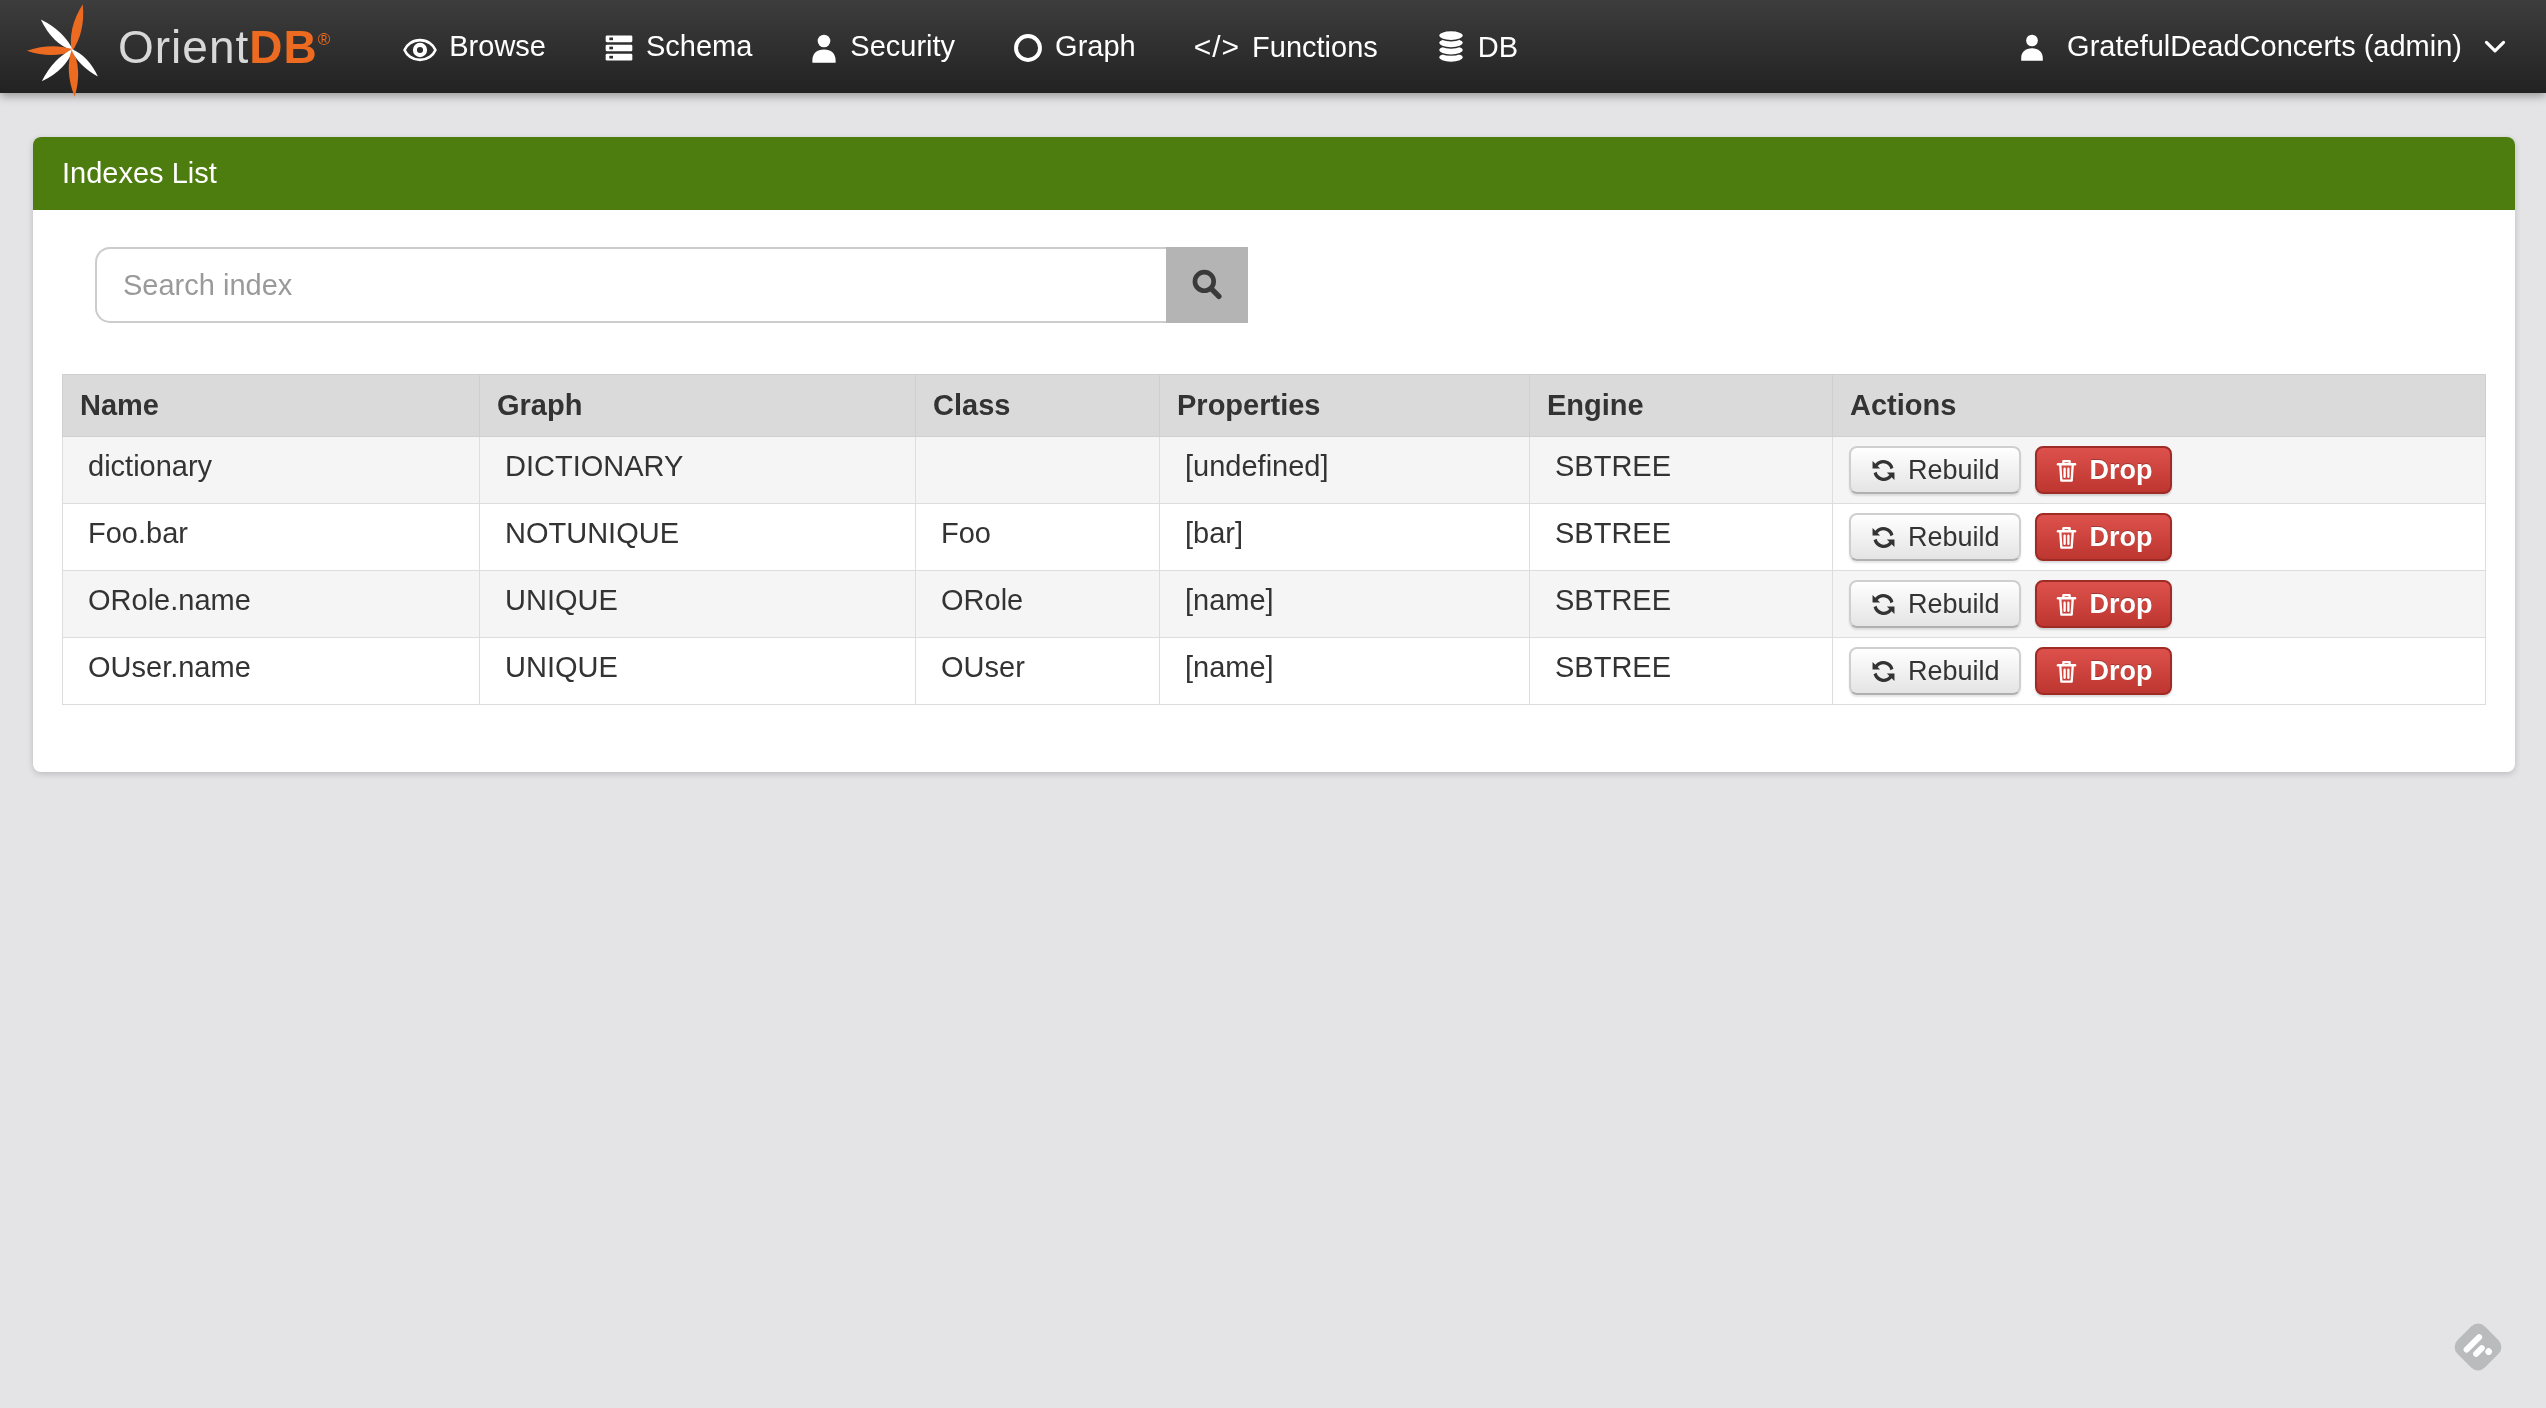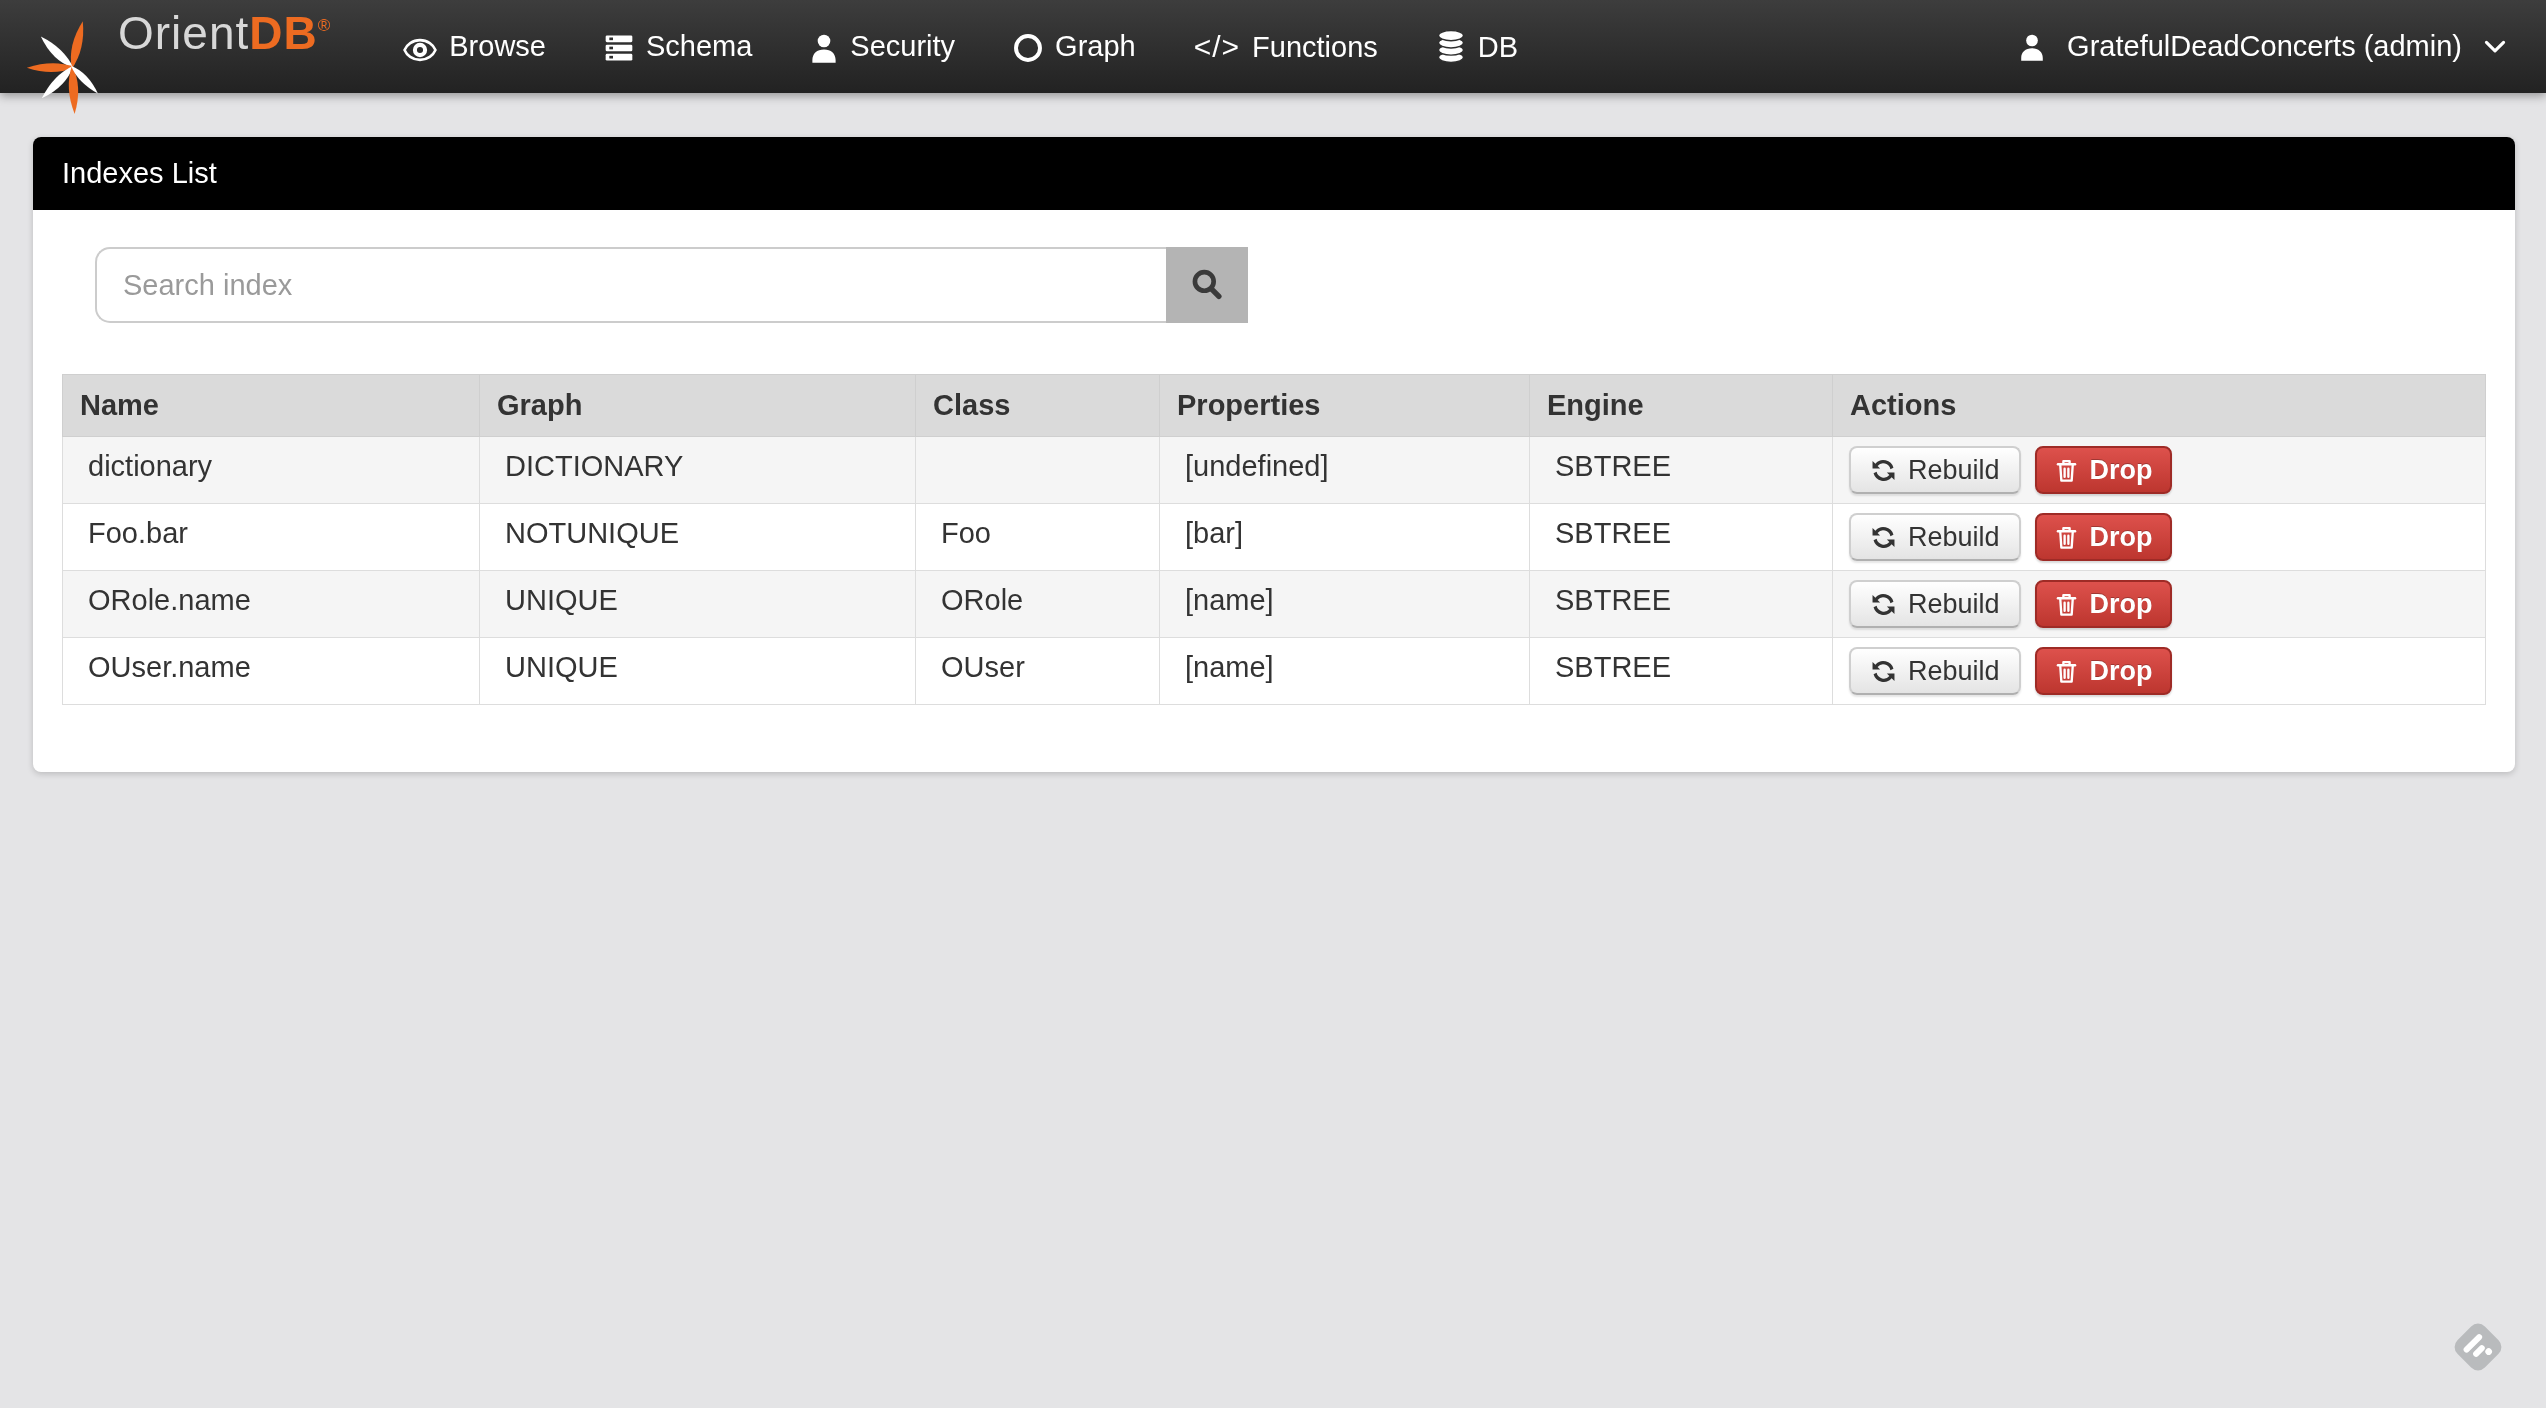--- a/index.html
+++ b/index.html
@@ -17,21 +17,21 @@
     height:93px;
     background:linear-gradient(#3d3d3d,#222222);
     box-shadow:0 3px 9px rgba(0,0,0,.35);
     display:flex;
     align-items:center;
     position:relative;
     z-index:5;
   }
   .brand {
     display:flex;
-    align-items:flex-start;
+    align-items:center;
     margin-left:26px;
     height:81px;
     overflow:visible;
     cursor:pointer;
   }
   .brand svg.star { width:84px; height:110px; margin-top:6px; }
   .brand-text { font-size:46px; letter-spacing:1px; margin-left:8px; white-space:nowrap; }
   .brand-orient { color:#d8d8d8; font-weight:400; }
   .brand-db { color:#ed6b21; font-weight:700; }
   .brand-reg { color:#ed6b21; font-size:17px; vertical-align:top; line-height:40px; }
@@ -55,21 +55,21 @@
   .panel {
     position:absolute;
     left:33px; top:137px;
     width:2482px;
     background:#ffffff;
     border-radius:8px;
     box-shadow:0 2px 6px rgba(0,0,0,.18);
   }
   .panel-header {
     height:73px;
-    background:#000000;
+    background:#4d7c0f;
     border-radius:8px 8px 0 0;
     display:flex; align-items:center;
     padding-left:29px;
     color:#fff; font-size:29px;
   }
   .panel-body { padding:37px 29px 67px 29px; }
 
   
   .search-row { display:flex; height:76px; width:1153px; margin-left:33px; }
   .search-input {

